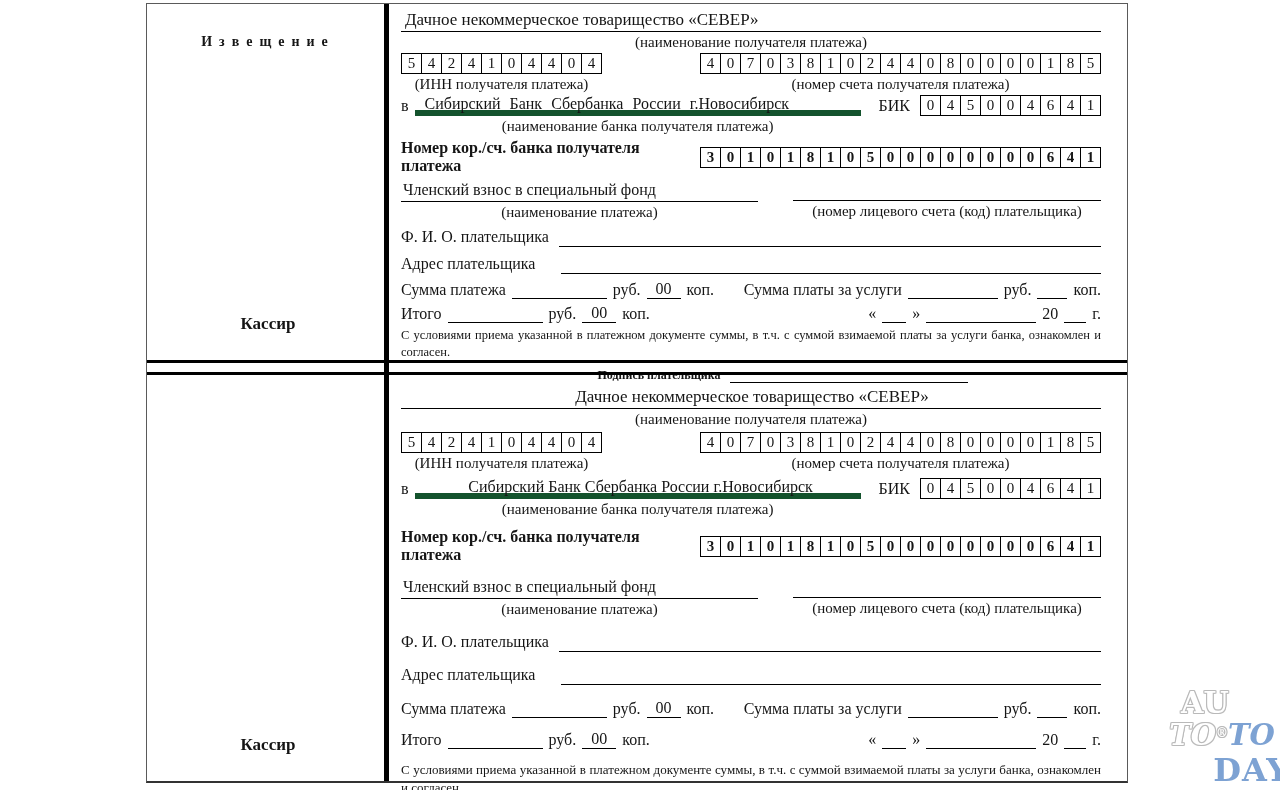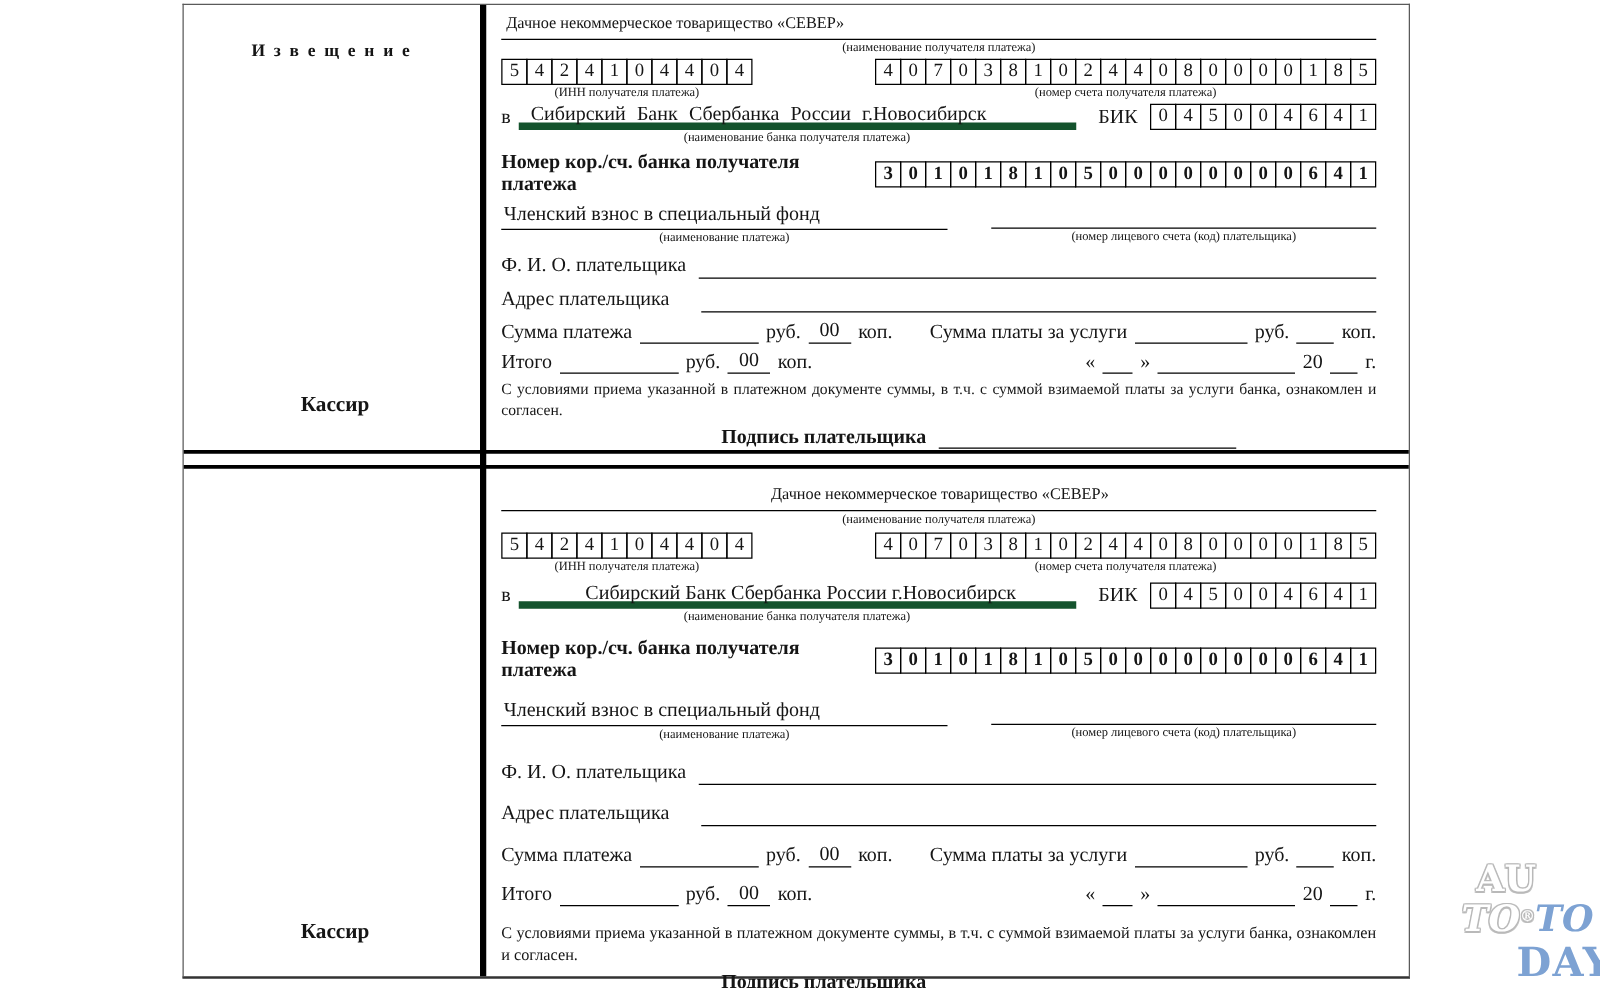--- a/index.html
+++ b/index.html
@@ -15,25 +15,25 @@
   .left-col { flex: 0 0 242px; position: relative; }
   .right-col { flex: 1; position: relative; padding: 0 26px 0 12px; }
 
   .section-title { margin-top: 30px; text-align: center; font-weight: bold; font-size: 14px; letter-spacing: 7px; }
   .cashier-one { position: absolute; bottom: 26px; width: 100%; text-align: center; font-weight: bold; font-size: 17px; }
   .cashier-two { position: absolute; bottom: 24px; width: 100%; text-align: center; font-weight: bold; font-size: 17px; line-height: 1.5; }
 
   .form-label { margin-top: 3px; text-align: right; font-style: italic; font-size: 14px; padding-right: 4px; }
 
   .row { position: relative; }
-  .caption { font-size: 10px; text-align: center; line-height: 1.2; margin-top: 1px; }
+  .caption { font-size: 15px; text-align: center; line-height: 1.2; margin-top: 1px; }
 
   .payee-row { margin-top: 6px; }
   .receipt .payee-row { margin-top: 12px; }
-  .payee-line { border-bottom: 1px solid #000; font-size: 13px; padding: 0 2px 1px 4px; height: 22px; }
+  .payee-line { border-bottom: 1px solid #000; font-size: 17px; padding: 0 2px 1px 4px; height: 22px; }
   .payee-line.centered { text-align: center; }
 
   .codes-row { margin-top: 2px; display: flex; justify-content: space-between; align-items: flex-start; }
   .receipt .codes-row { margin-top: 4px; }
   .boxes { display: flex; }
   .cell { width: 21px; height: 21px; border: 1px solid #000; margin-left: -1px;
     display: inline-flex; align-items: center; justify-content: center; font-size: 15px; }
   .cell:first-child { margin-left: 0; }
 
   .bank-row { margin-top: 2px; display: flex; align-items: flex-start; font-size: 16px; }
@@ -72,21 +72,21 @@
   .grp { display: flex; align-items: flex-end; }
   .b { display: inline-block; border-bottom: 1px solid #000; height: 19px; margin: 0 6px; }
   .w95 { width: 95px; } .w90 { width: 90px; } .w30 { width: 30px; }
   .w24 { width: 24px; } .w110 { width: 110px; } .w22 { width: 22px; } .w238 { width: 238px; }
   .kop-val { display: inline-block; border-bottom: 1px solid #000; padding: 0 9px; margin: 0 6px; text-align: center; }
 
   .agreement { margin-top: 4px; font-size: 12.5px; line-height: 1.36; text-align: justify; }
   .receipt .agreement { margin-top: 12px; font-size: 13px; }
 
   .signature-row { margin-top: 2px; display: flex; justify-content: center; align-items: flex-end;
-    font-size: 16px; font-weight: bold; padding-left: 70px; }
+    font-size: 12px; font-weight: bold; padding-left: 70px; }
   .receipt .signature-row { margin-top: 3px; }
   .signature-row .b { height: 20px; margin-left: 10px; }
 
   .watermark { position: absolute; right: -12px; bottom: 4px; width: 140px;
     font-family: "DejaVu Serif", serif; font-weight: bold; line-height: 1; }
   .wm-line1, .wm-line2 { text-align: center; }
   .wm-line1 { font-size: 29px; padding-right: 34px; }
   .wm-line2 { font-size: 29px; margin-top: 3px; font-style: italic; }
   .wm-line3 { font-size: 32px; margin-top: 4px; text-align: right; padding-right: 2px; letter-spacing: 1px; }
   .wm-white { color: #fff; text-shadow: 1px 0 0 #b9b9b9, -1px 0 0 #b9b9b9, 0 1px 0 #b9b9b9,

